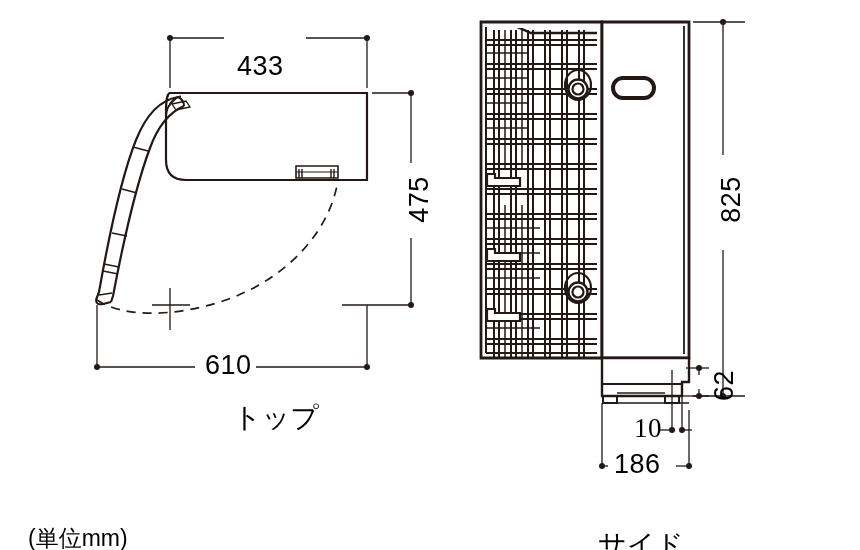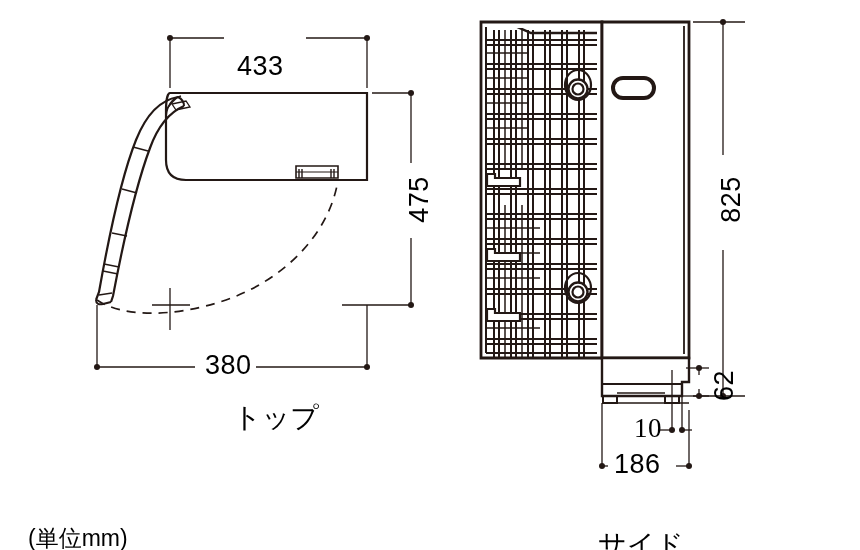--- a/index.html
+++ b/index.html
@@ -259,21 +259,21 @@
         <circle cx="689" cy="466" r="3" fill="#231815" stroke="none"></circle>
       </g>
 
     </g>
   </svg>
 
   <div class="lbl dim" style="left:237px;top:23px;margin-top:30px;">433</div>
 
   <div class="lbl dim rot90" style="left:396px;top:186px;">475</div>
 
-  <div class="lbl dim" style="left:205px;top:352px;">380</div>
+  <div class="lbl dim" style="left:205px;top:352px;">610</div>
 
   <div class="lbl dim rot90" style="left:708px;top:186px;">825</div>
 
   <div class="lbl dim rot90" style="left:709px;top:372px;">62</div>
 
   <div class="lbl dim" style="left:634px;top:415px;font-family:Liberation Serif, serif;">10</div>
 
   <div class="lbl dim" style="left:614px;top:451px;">186</div>
 
   <div class="lbl cap-jp" style="left:233px;top:404px;">トップ</div>

